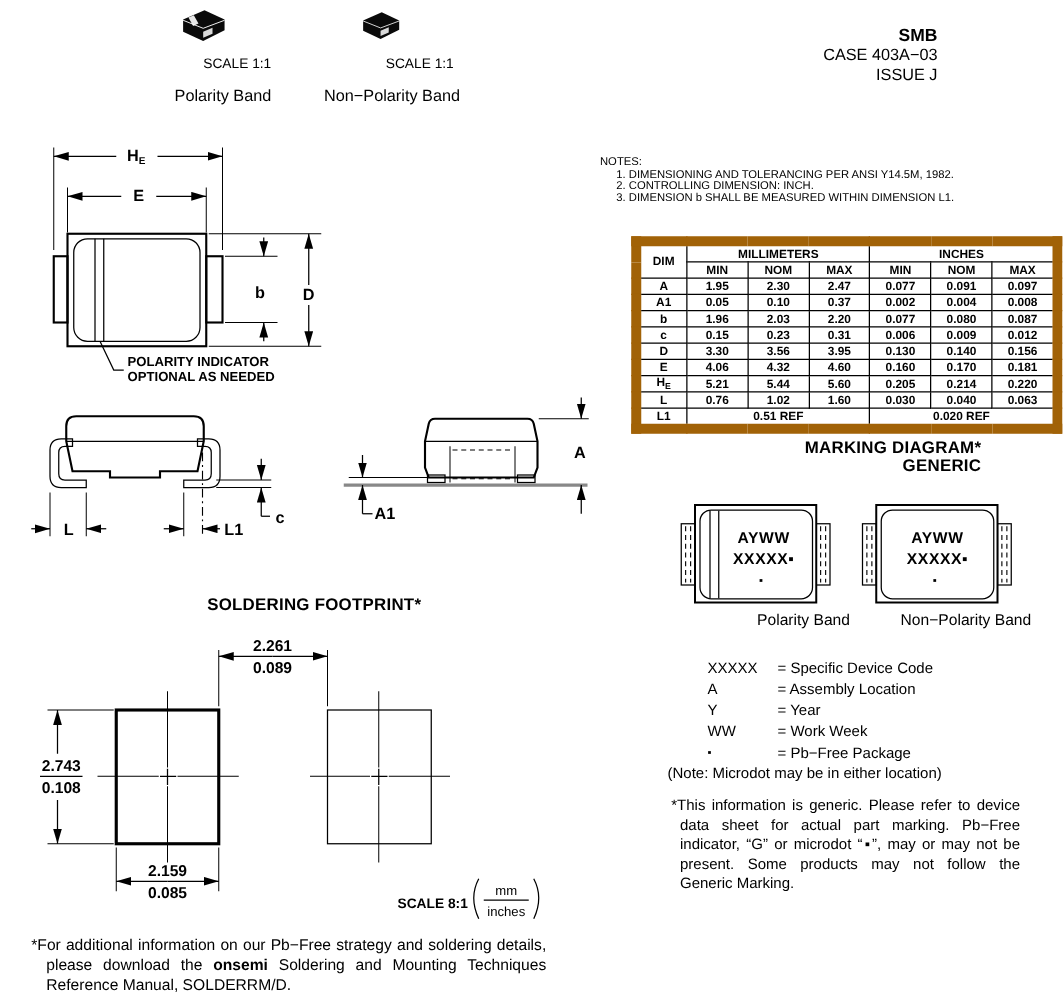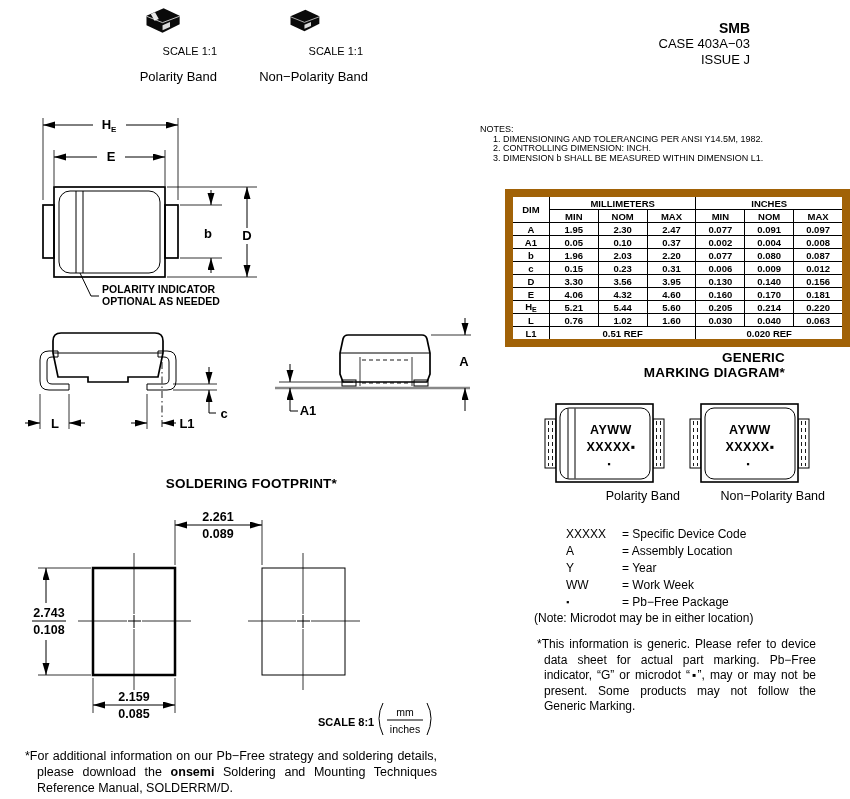--- a/index.html
+++ b/index.html
@@ -334,22 +334,22 @@
   <g>
     <path class="ln" d="M 353,208 Q 345,223 353,240"></path>
     <path class="ln" d="M 397,208 Q 405,223 397,240"></path>
     <text class="untxt" x="375" y="221">mm</text>
     <line class="ln" x1="357" y1="225" x2="393" y2="225"></line>
     <text class="untxt" x="375" y="238">inches</text>
   </g>
 </svg>
 
 <div class="abs ctr sect" style="left:585px;top:350px;width:200px">
+  <div>MARKING DIAGRAM*</div>
   <div>GENERIC</div>
-  <div>MARKING DIAGRAM*</div>
 </div>
 
 <svg class="abs" style="left:535px;top:393px" width="285" height="92" viewBox="0 0 285 92">
   <g>
     <rect class="ln" x="10" y="26" width="11" height="49"></rect>
     <rect class="ln" x="118" y="26" width="11" height="49"></rect>
     <line class="dash" x1="13.5" y1="28" x2="13.5" y2="73"></line>
     <line class="dash" x1="17.5" y1="28" x2="17.5" y2="73"></line>
     <line class="dash" x1="121.5" y1="28" x2="121.5" y2="73"></line>
     <line class="dash" x1="125.5" y1="28" x2="125.5" y2="73"></line>

